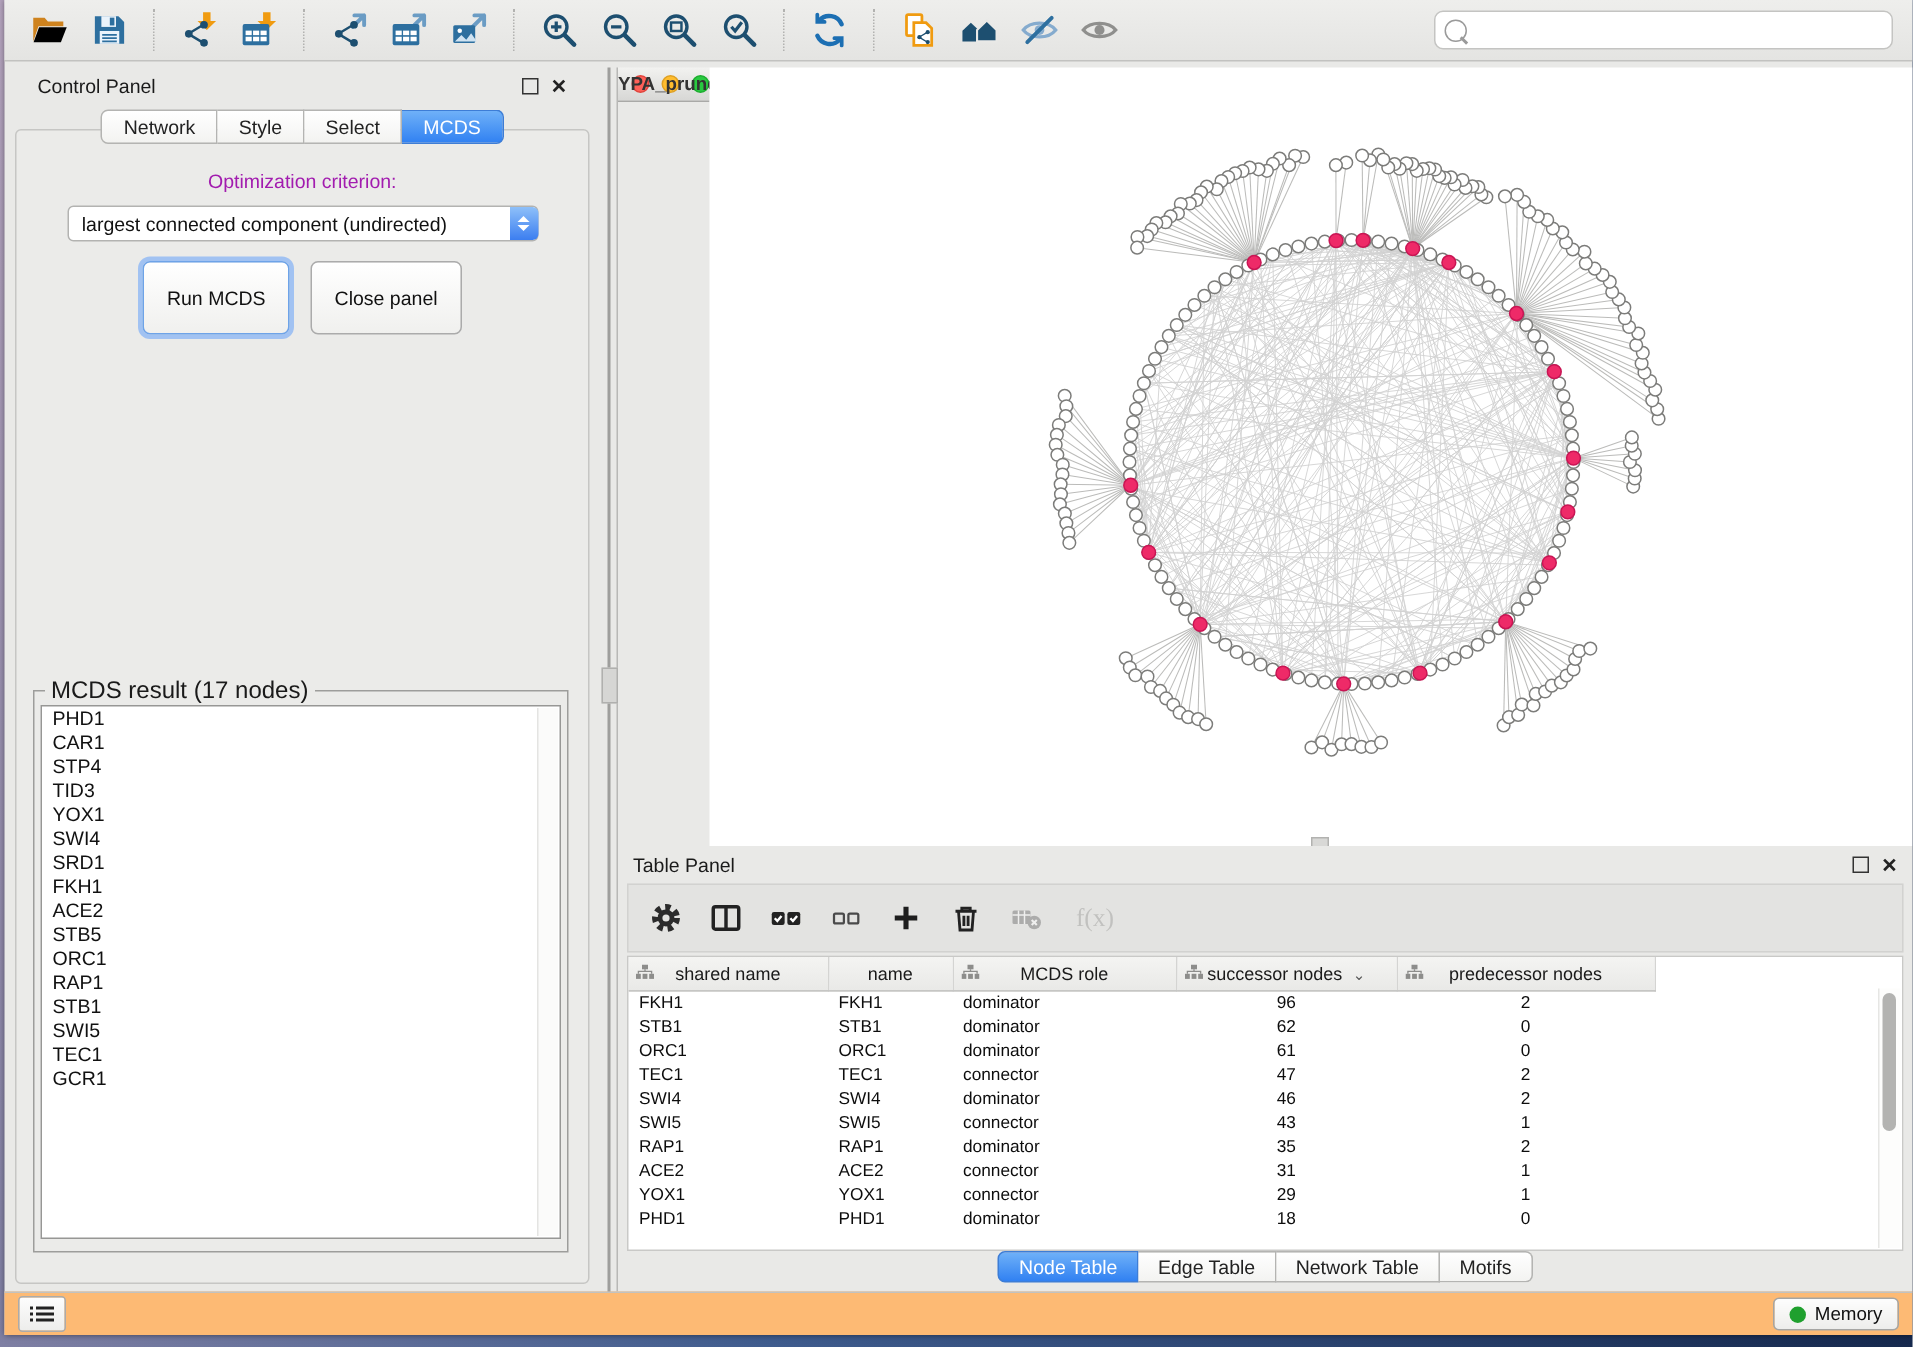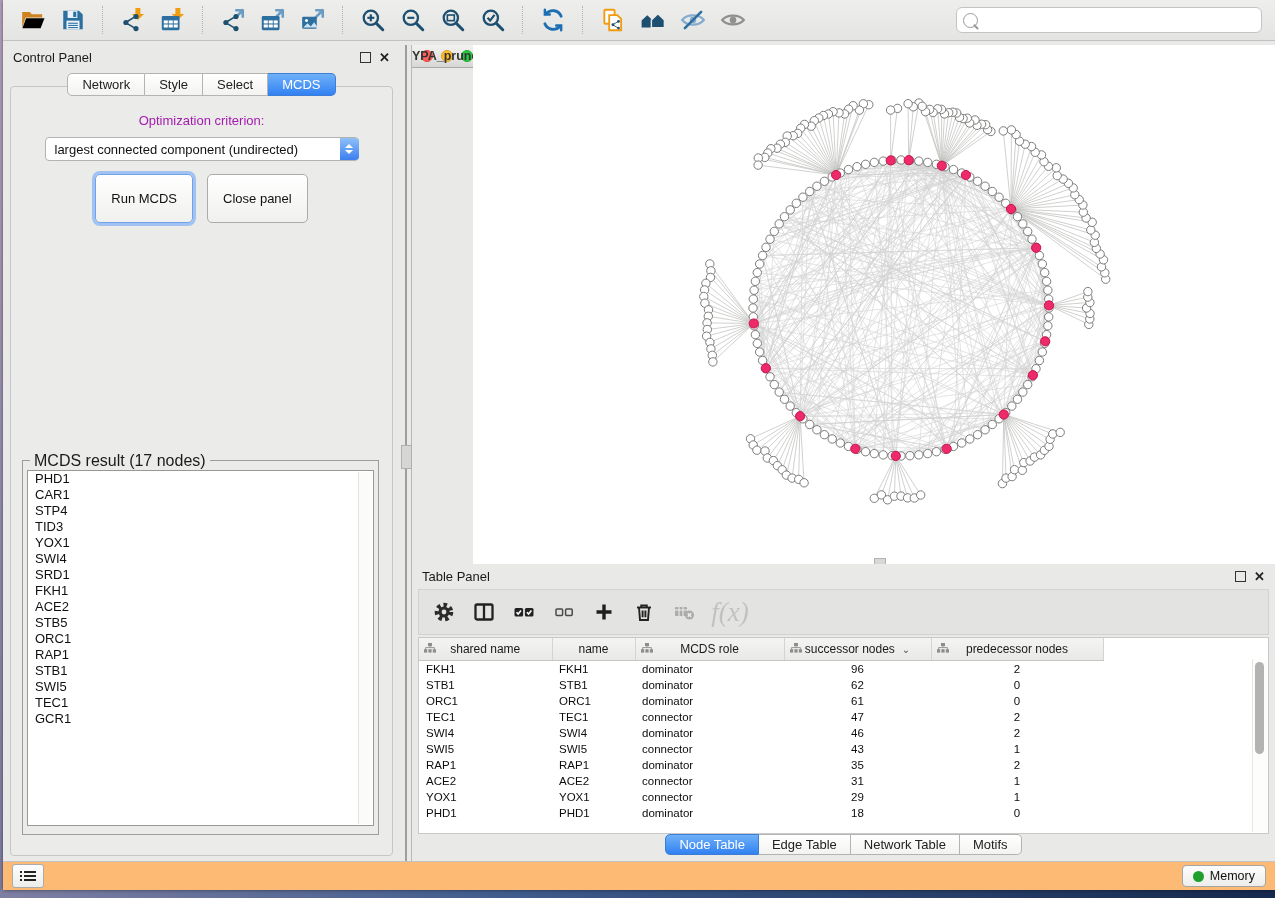--- a/index.html
+++ b/index.html
@@ -21,21 +21,21 @@
   .searchbox{width:292px;height:24px;background:#fff;border:1px solid #c4c4c2;border-radius:6px;display:flex;align-items:center;padding:0 6px;margin-right:3px;}
   .searchbox input{border:none;outline:none;flex:1;font-size:12px;background:transparent;margin-left:5px;font-family:"Liberation Sans",sans-serif;}
   .search-glyph{width:13px;height:13px;border:1.6px solid #9a9a9a;border-radius:50%;position:relative;flex:0 0 auto;}
   .search-glyph::after{content:"";position:absolute;width:1.8px;height:6px;background:#9a9a9a;left:11px;top:10px;transform:rotate(-45deg);}
 
   
   .main{flex:1;display:flex;padding-top:4px;min-height:0;}
 
   
   .control-panel{width:397px;flex:0 0 auto;display:flex;flex-direction:column;min-height:0;}
-  .panel-titlebar{height:24px;display:flex;align-items:center;padding:0 10px;flex:0 0 auto;}
+  .panel-titlebar{height:24px;display:flex;align-items:center;padding:0 22px;flex:0 0 auto;}
   .panel-title{font-size:13px;color:#1a1a1a;}
   .win-ctrls{margin-left:auto;display:flex;align-items:center;gap:8px;}
   .float-glyph{width:9px;height:9px;border:1.6px solid #333;display:inline-block;}
   .close-glyph{font-size:13px;font-weight:bold;color:#222;line-height:9px;cursor:pointer;}
   .cp-tabs{display:flex;justify-content:center;margin:4px 0 2px 0;flex:0 0 auto;position:relative;z-index:2;}
   .tab{font-size:13px;padding:3px 14px;background:linear-gradient(#ffffff,#f3f3f1);border:1px solid #b4b4b2;border-left:none;color:#222;cursor:pointer;}
   .tab:first-child{border-left:1px solid #b4b4b2;border-radius:5px 0 0 5px;}
   .tab:last-child{border-radius:0 5px 5px 0;}
   .tab.active{background:linear-gradient(#6fb1f8,#3181f2);color:#fff;border-color:#3d7dd6;}
   .cp-inner{margin:-12px 7px 5px 7px;border:1px solid #c6c6c4;border-radius:4px;background:#ebebe9;flex:1;position:relative;padding-top:12px;min-height:0;}
@@ -74,21 +74,21 @@
   .net-canvas svg{display:block;}
   .hsplit-grip{position:absolute;bottom:-3px;left:50%;width:10px;height:7px;background:#d8d8d6;border:1px solid #b2b2b0;z-index:3;}
 
   
   .table-panel{flex:1;display:flex;flex-direction:column;background:#e9e9e7;border-left:1px solid #b8b8b6;min-height:0;}
   .tp-titlebar{height:25px;display:flex;align-items:center;padding:0 10px;flex:0 0 auto;}
   .tp-toolbar{margin:0 6px;height:44px;background:#e3e3e1;border:1px solid #d2d2d0;display:flex;align-items:center;gap:6px;padding:0 8px;flex:0 0 auto;}
   .tp-btn{width:34px;height:32px;display:flex;align-items:center;justify-content:center;background:transparent;border:none;cursor:pointer;padding:0;}
   .tp-btn svg{width:22px;height:22px;}
   .tp-btn.disabled{opacity:.45;cursor:default;}
-  .fx-label{font-size:27px;font-style:italic;font-family:"Liberation Serif",serif;color:#9a9a98;}
+  .fx-label{font-size:17px;font-family:"Liberation Serif",serif;color:#9a9a98;}
   .table-wrap{margin:2px 6px 0 6px;background:#fff;border:1px solid #c9c9c7;flex:1;position:relative;overflow:hidden;min-height:0;}
   table.datatable{border-collapse:collapse;table-layout:fixed;width:684px;}
   table.datatable th{height:20px;background:linear-gradient(#f4f4f2,#e9e9e7);border-right:1px solid #d4d4d2;border-bottom:1px solid #c6c6c4;font-size:12px;font-weight:400;color:#1a1a1a;text-align:center;position:relative;white-space:nowrap;overflow:hidden;}
   table.datatable th .hicon{position:absolute;left:5px;top:5px;}
   table.datatable td{height:16px;font-size:11.5px;color:#0d0d0d;padding:0 7px;white-space:nowrap;overflow:hidden;}
   td.num{text-align:center;}
   .sort-glyph{font-size:10px;color:#555;margin-left:7px;}
   .table-scroll{position:absolute;top:21px;right:1px;bottom:1px;width:14px;background:#fdfdfc;border-left:1px solid #e6e6e4;}
   .table-scroll .thumb{position:absolute;top:3px;left:2px;width:9px;height:92px;background:#b3b3b1;border-radius:5px;}
   .tp-tabs{height:27px;display:flex;justify-content:center;align-items:flex-start;flex:0 0 auto;}

